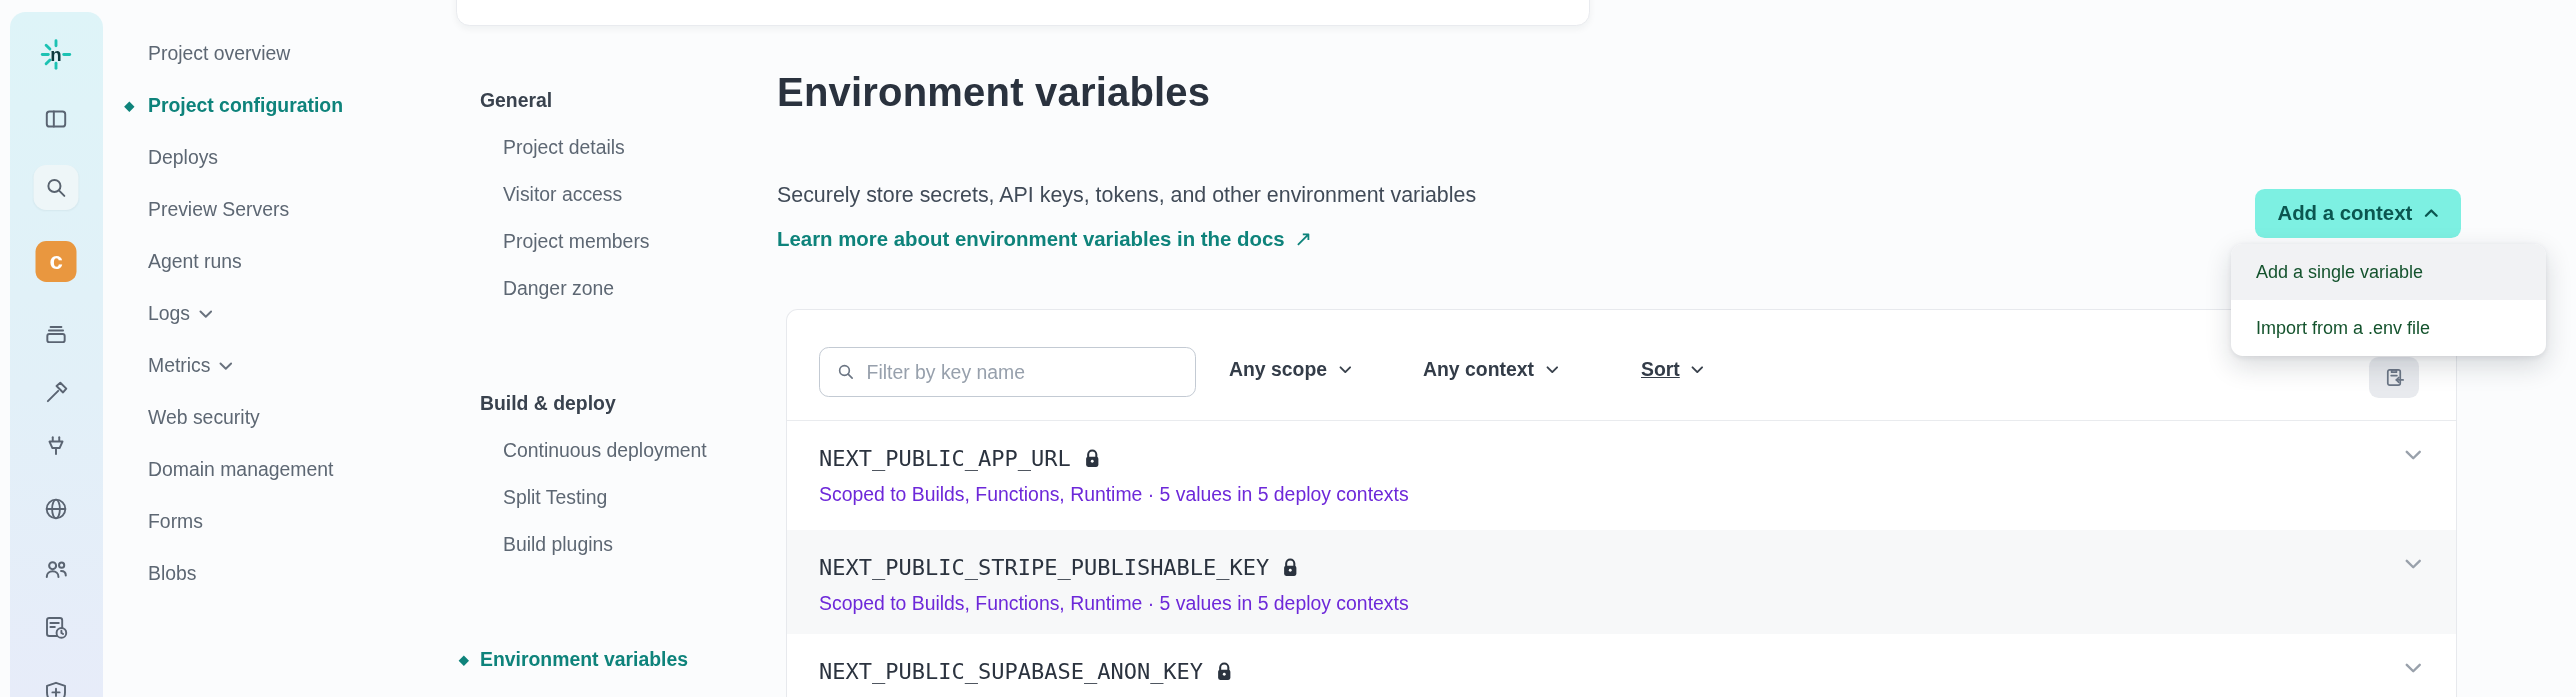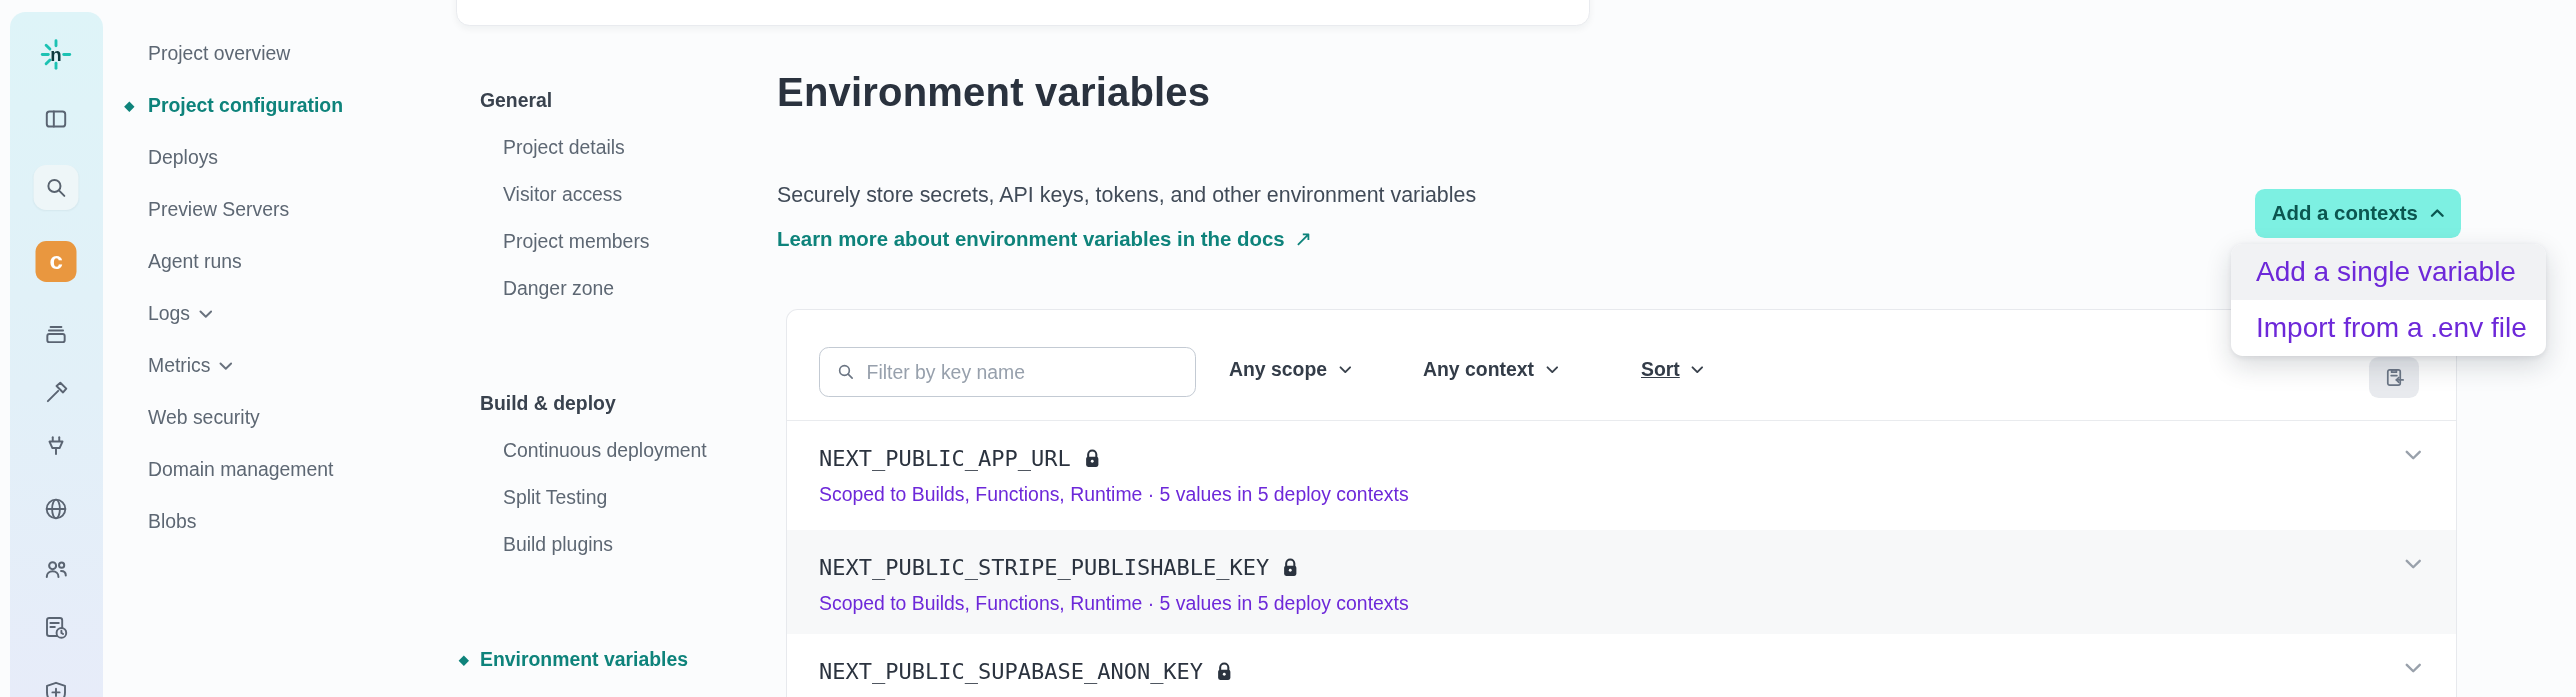--- a/index.html
+++ b/index.html
@@ -58,21 +58,21 @@
     position:absolute; left:2255px; top:189px; width:206px; height:49px;
     background:#7df0e2; color:#0b5650; border:none; border-radius:9.7px;
     font-family:"Liberation Sans", sans-serif; font-size:20.4px; font-weight:bold;
     display:flex; align-items:center; justify-content:center; gap:11.7px; cursor:pointer;
   }
   .add-menu{
     position:absolute; left:2231px; top:244px; width:315px; z-index:30;
     background:#fff; border-radius:11.7px; overflow:hidden;
     box-shadow:0 9.7px 27px rgba(20,30,45,.16), 0 1.9px 5.8px rgba(20,30,45,.08);
   }
-  .add-menu-item{ height:56px; display:flex; align-items:center; padding-left:25px; font-size:28px; color:#6d28d9; cursor:pointer; }
+  .add-menu-item{ height:56px; display:flex; align-items:center; padding-left:25px; font-size:18px; color:#14532d; cursor:pointer; }
   .add-menu-item.hover{ background:#f1f2f4; }
 
   
   .vars-card{
     position:absolute; left:786px; top:309px; width:1671px; height:427px;
     background:#fff; border:1.5px solid #e7e9ed; border-radius:11.7px 11.7px 0 0; border-bottom:none;
   }
   .filter-input{
     position:absolute; left:32px; top:37px; width:377px; height:50px;
     border:1.5px solid #c3cad3; border-radius:9.7px; background:#fff;
@@ -231,20 +231,23 @@
         <polyline points="1.5,1.5 7,7 12.5,1.5"></polyline>
       </svg>
   </div>
   <div class="pnav-item">
       <span>Web security</span>
     </div>
   <div class="pnav-item">
       <span>Domain management</span>
     </div>
   <div class="pnav-item">
+      <span>Forms</span>
+    </div>
+  <div class="pnav-item">
       <span>Blobs</span>
     </div>
 </nav>
 
 <nav class="config-nav">
   <div class="cnav-group" style="top:77px">
     <div class="cnav-title">General</div>
     <div class="cnav-item">Project details</div>
     <div class="cnav-item">Visitor access</div>
     <div class="cnav-item">Project members</div>
@@ -265,21 +268,21 @@
 </nav>
 
 <h1 class="page-title">Environment variables</h1>
 <p class="page-desc">Securely store secrets, API keys, tokens, and other environment variables</p>
 <a class="docs-link">
   <span>Learn more about environment variables in the docs</span>
   <span class="arrow">↗</span>
 </a>
 
 <button class="add-btn">
-  <span>Add a contexts</span>
+  <span>Add a context</span>
   <svg width="14.6" height="8.7" viewBox="0 0 14 9" fill="none" stroke="#0b5650" stroke-width="2.4" stroke-linecap="round" stroke-linejoin="round">
       <polyline points="1.5,7 7,1.5 12.5,7"></polyline>
     </svg>
 </button>
 
 <div class="add-menu">
   <div class="add-menu-item hover">Add a single variable</div>
   <div class="add-menu-item">Import from a .env file</div>
 </div>
 

